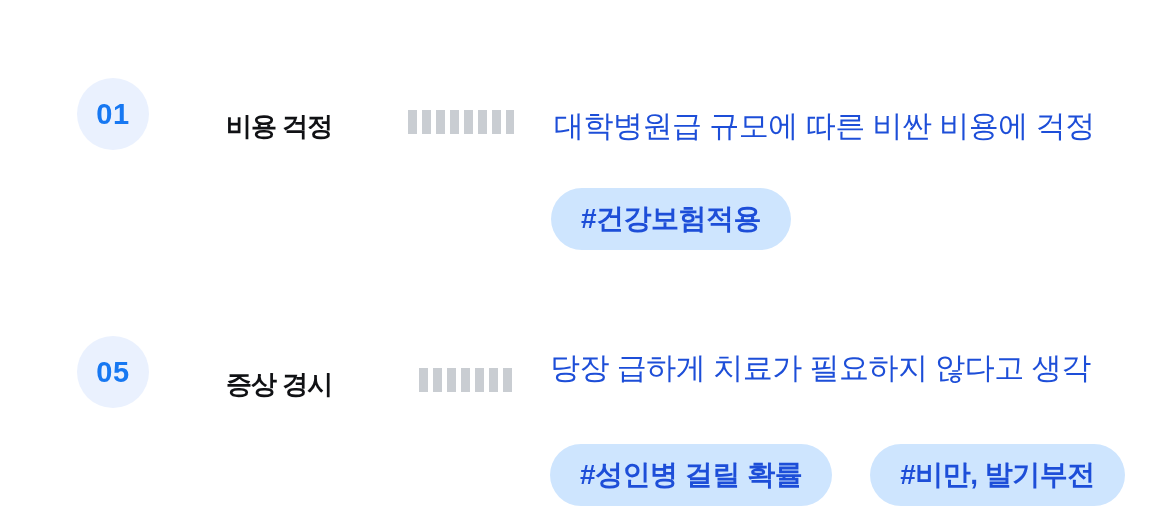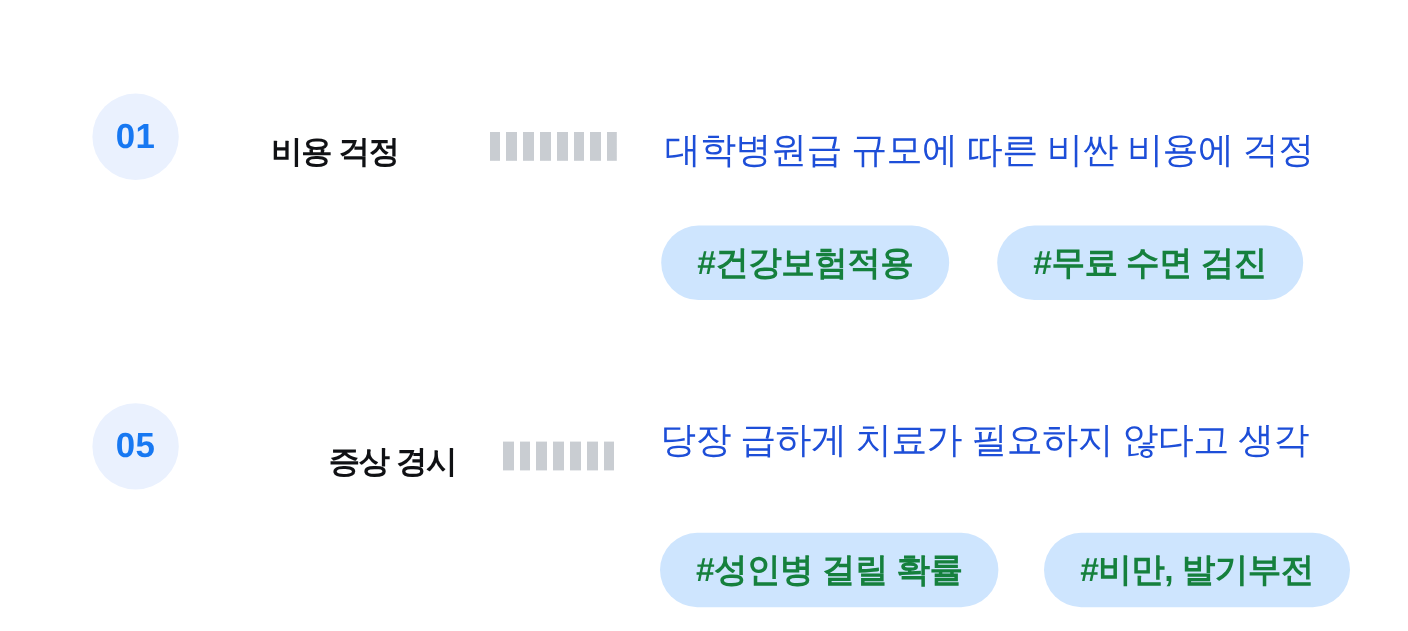--- a/index.html
+++ b/index.html
@@ -58,53 +58,52 @@
   }
   
   .tags {
     position: absolute;
     display: flex;
   }
   .tag {
     height: 62px; line-height: 62px;
     border-radius: 31px;
     background: #CEE5FE;
-    color: #15803d;
+    color: #1d4ed8;
     font-size: 28px;
     font-weight: 700;
     padding: 0 30px;
     letter-spacing: -0.5px;
     white-space: nowrap;
   }
   
   .item1 .badge  { top: 54px; }
   .item1 .title  { top: 54px; }
   .item1 .dashes { top: 86px; left: 384px; width: 106px; }
   .item1 .desc   { top: 54px; left: 518px; }
   .item1 .tags   { top: 152px; left: 515px; gap: 40px; }
   
   .item2 .badge  { top: 312px; }
-  .item2 .title  { top: 312px; margin-left: 48px; }
+  .item2 .title  { top: 312px; }
   .item2 .dashes { top: 344px; left: 395px; width: 95px; }
   .item2 .desc   { top: 296px; left: 514px; }
   .item2 .tags   { top: 408px; left: 514px; gap: 38px; }
 </style>
 </head>
 <body>
 
 <div class="canvas">
 
   <section class="item1">
     <div class="badge">01</div>
     <h2 class="title">비용 걱정</h2>
     <div class="dashes"></div>
     <p class="desc">대학병원급 규모에 따른 비싼 비용에 걱정</p>
     <div class="tags">
       <span class="tag">#건강보험적용</span>
-      <span class="tag">#무료 수면 검진</span>
     </div>
   </section>
 
   <section class="item2">
     <div class="badge">05</div>
     <h2 class="title">증상 경시</h2>
     <div class="dashes"></div>
     <p class="desc">당장 급하게 치료가 필요하지 않다고 생각</p>
     <div class="tags">
       <span class="tag">#성인병 걸릴 확률</span>

